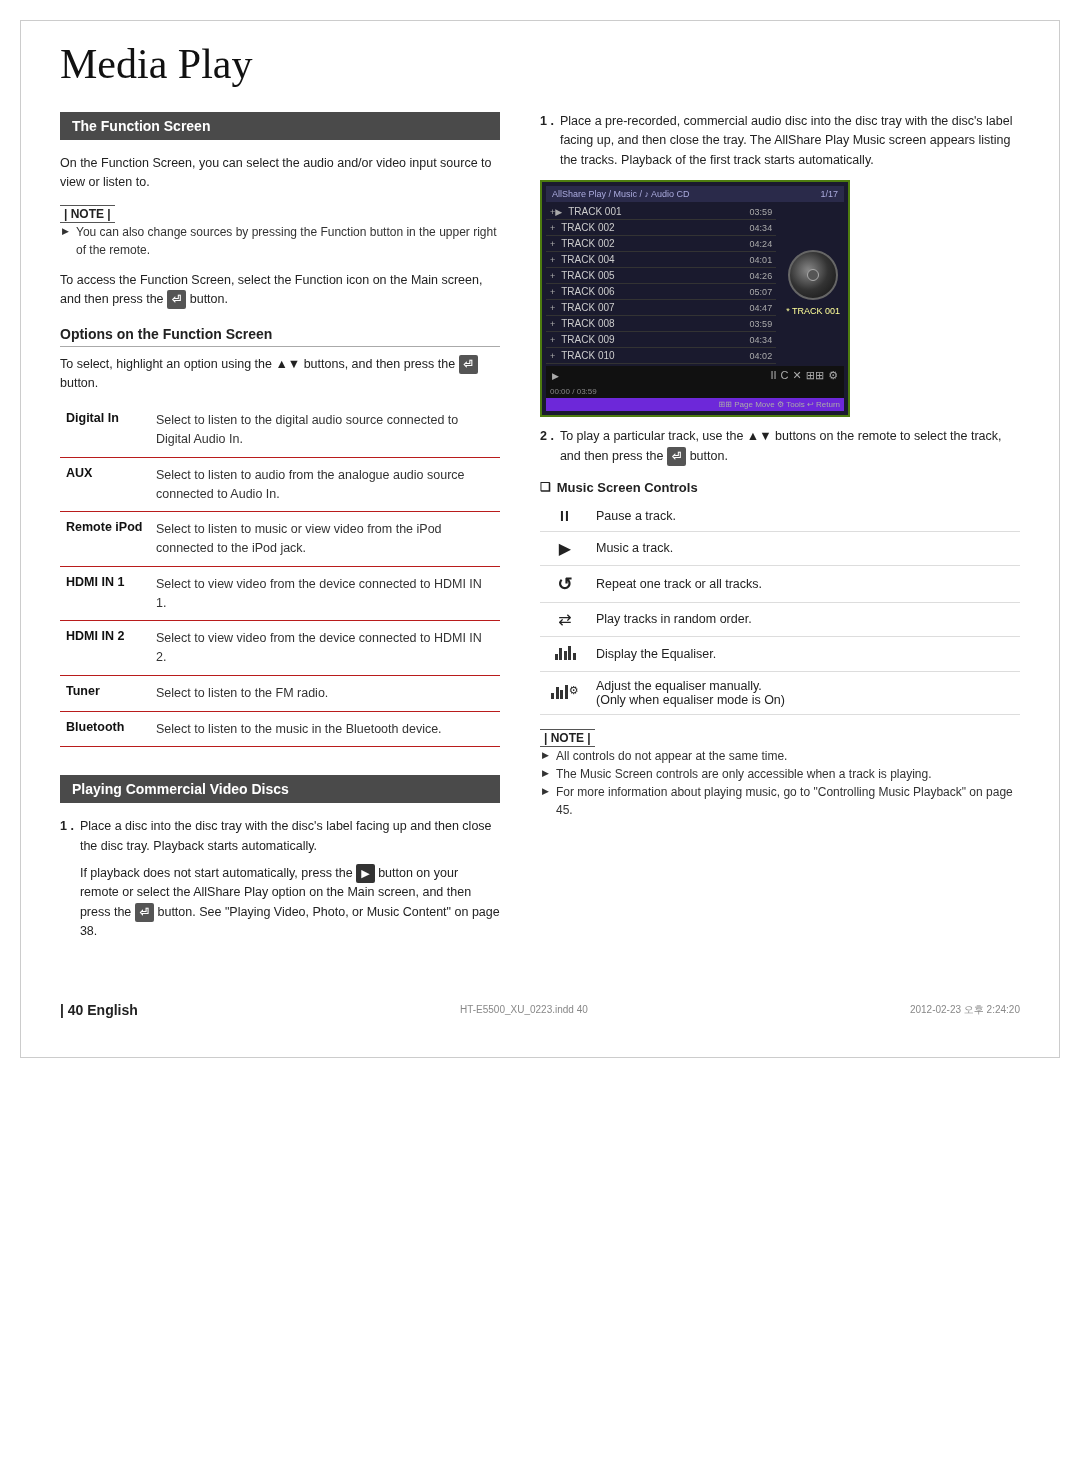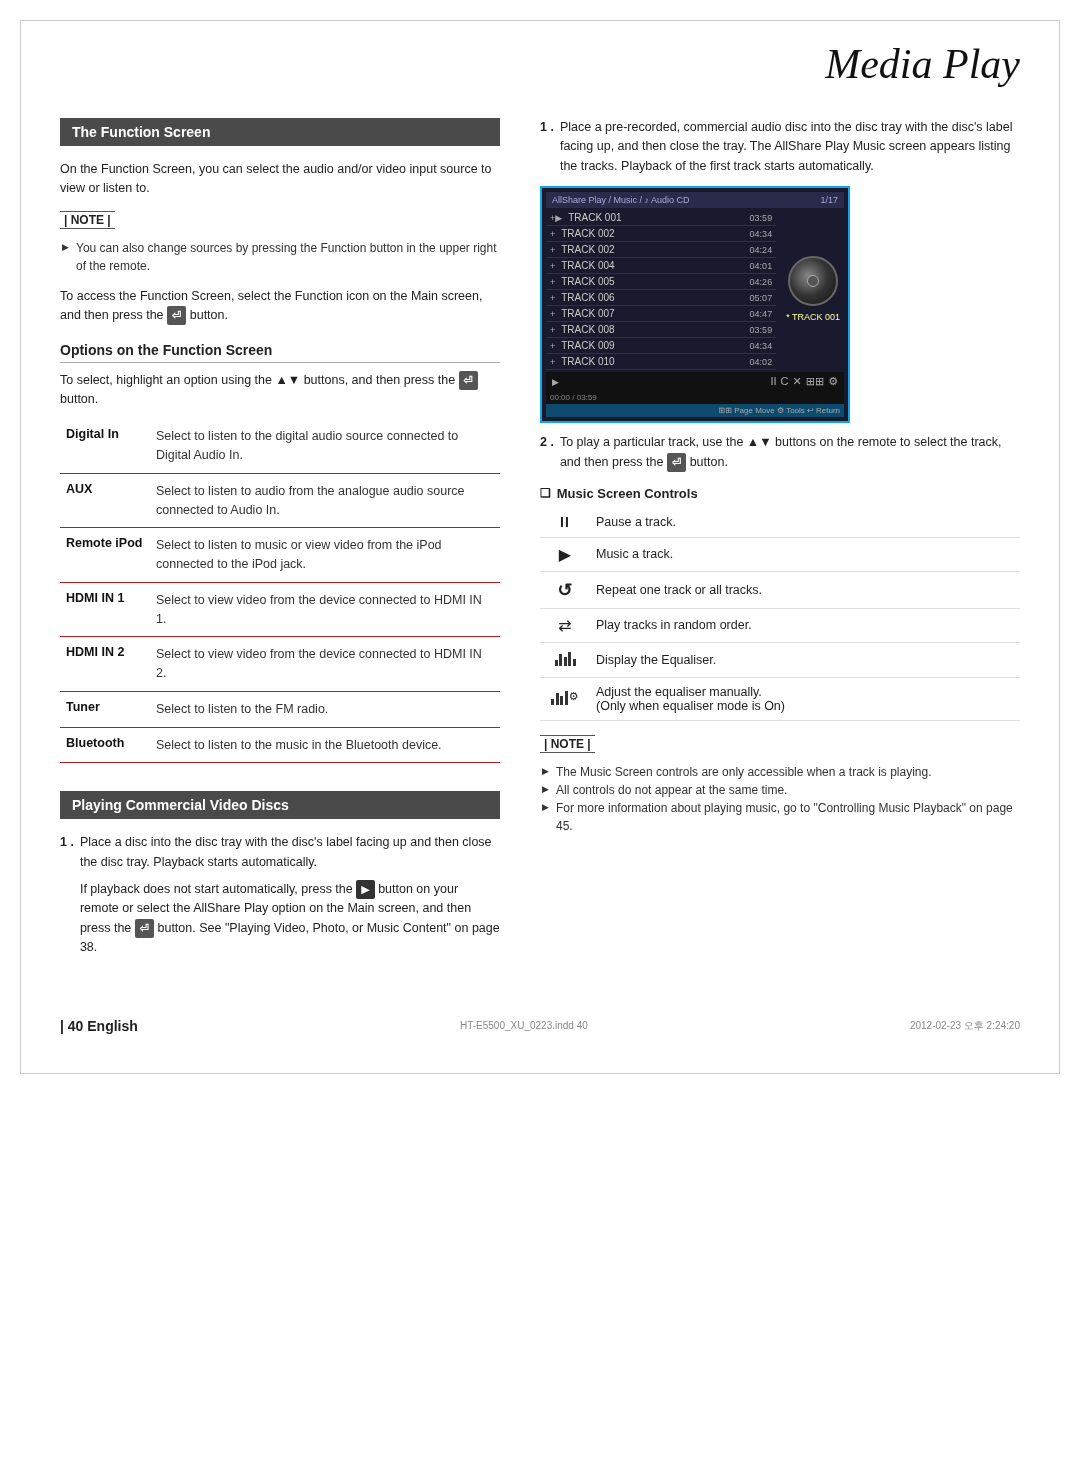--- a/index.html
+++ b/index.html
@@ -22,25 +22,23 @@
       position: absolute;
       top: 20px; left: 20px; right: 20px; bottom: 20px;
       border: 1px solid #ccc;
       pointer-events: none;
     }
 
     
     .page-title {
       font-family: 'Times New Roman', Times, serif;
       font-size: 42px;
-      font-style: italic;
       font-weight: normal;
-      margin-bottom: 30px;
+      margin-bottom: 24px;
       color: #111;
-      text-align: right;
     }
 
     
     .two-col {
       display: flex;
       gap: 40px;
     }
     .col-left {
       flex: 0 0 440px;
     }
@@ -70,21 +68,21 @@
     .note-box {
       margin: 12px 0;
     }
     .note-label {
       font-size: 12px;
       font-weight: bold;
       border-top: 1px solid #555;
       border-bottom: 1px solid #555;
       display: inline-block;
       padding: 1px 4px;
-      margin-bottom: 10px;
+      margin-bottom: 0;
     }
     .note-item {
       font-size: 12px;
       line-height: 1.5;
       padding-left: 16px;
       position: relative;
       color: #333;
     }
     .note-item::before {
       content: '▶';
@@ -134,21 +132,21 @@
       font-size: 12.5px;
       line-height: 1.55;
     }
     .num-label {
       font-weight: bold;
       flex-shrink: 0;
     }
 
     
     .allshare-screen {
-      border: 2px solid #0ea5e9;
+      border: 2px solid #4d7c0f;
       background: #1a1a2e;
       color: #fff;
       font-size: 10px;
       margin: 10px 0;
       padding: 4px;
       width: 310px;
     }
     .allshare-header {
       background: #2a2a4a;
       color: #aad;
@@ -214,21 +212,21 @@
     }
     .allshare-progress {
       font-size: 8px;
       color: #888;
     }
     .allshare-nav {
       font-size: 8px;
       color: #aaa;
       text-align: right;
       padding: 2px 4px;
-      background: #0c4a6e;
+      background: #6d28d9;
     }
     .allshare-track-info {
       color: #ff9;
       font-size: 9px;
       padding: 2px 4px;
     }
 
     
     .controls-table {
       width: 100%;
@@ -535,22 +533,22 @@
                   <span style="font-size:11px;margin-left:1px;">⚙</span>
                 </div>
               </td>
               <td>Adjust the equaliser manually.<br>(Only when equaliser mode is On)</td>
             </tr>
           </tbody>
         </table>
 
         <div class="note-box" style="margin-top:14px;">
           <span class="note-label">| NOTE |</span>
+          <p class="note-item">All controls do not appear at the same time.</p>
           <p class="note-item">The Music Screen controls are only accessible when a track is playing.</p>
-          <p class="note-item">All controls do not appear at the same time.</p>
           <p class="note-item">For more information about playing music, go to "Controlling Music Playback" on page 45.</p>
         </div>
       </div>
 
     </div>
   </div>
 
   <div class="page-footer">
     <span style="font-size:14px;font-weight:bold;">| <strong>40</strong> English</span>
     <span class="footer-file">HT-E5500_XU_0223.indd  40</span>

